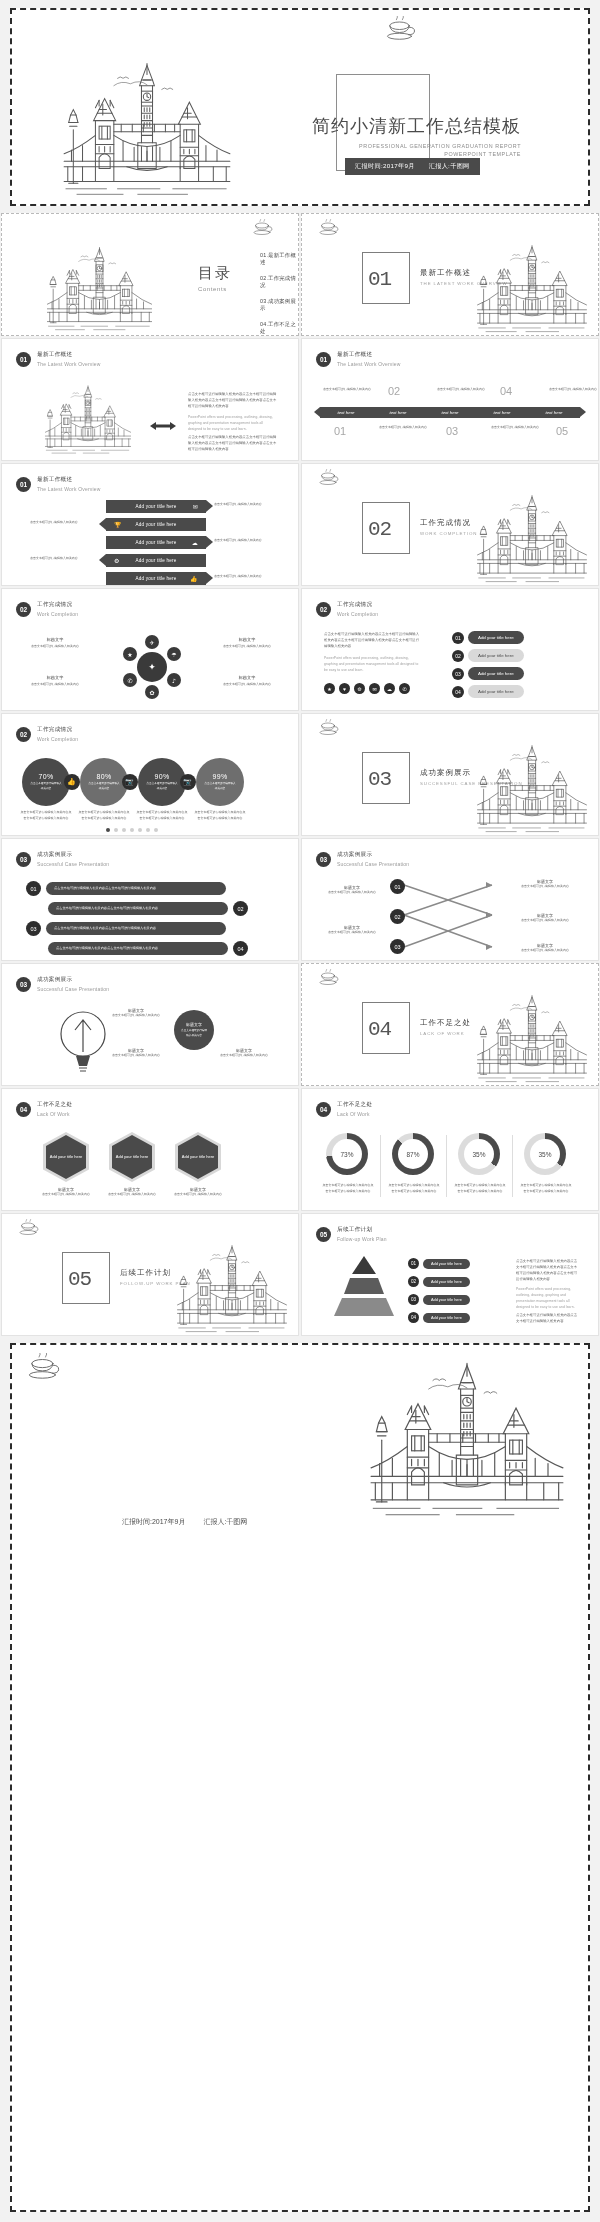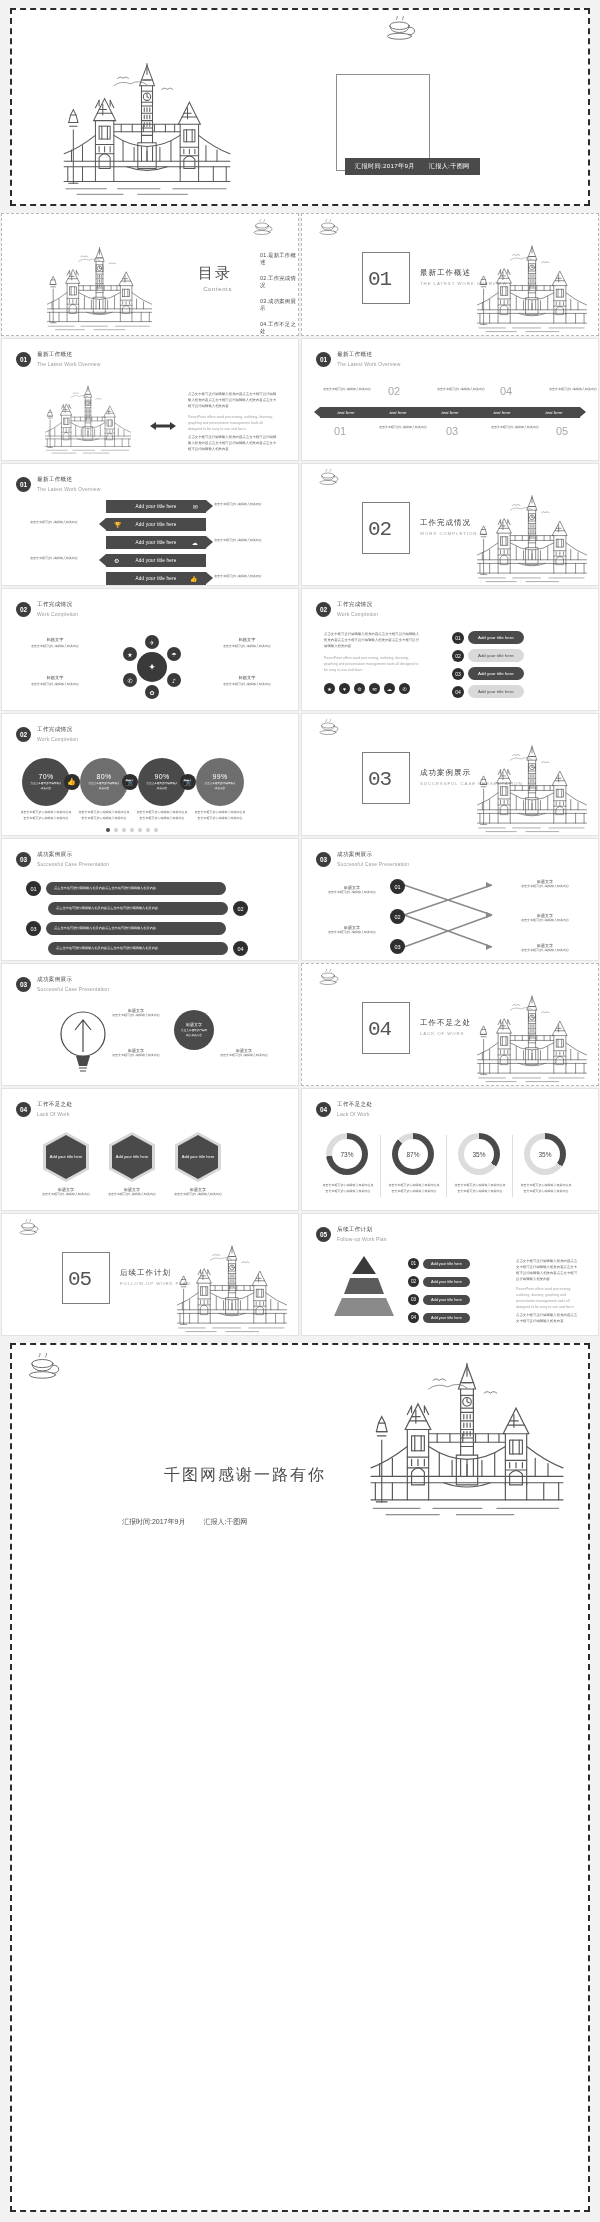--- a/index.html
+++ b/index.html
@@ -60,21 +60,21 @@
   .sec-box { position: absolute; left: 60px; top: 38px; width: 48px; height: 52px; border: 1px solid #7d7d7d; }
   .sec-no {
     position: absolute; left: 66px; top: 54px; font-size: 21px; color: #555;
     font-family: "Liberation Mono", monospace; letter-spacing: -1px;
   }
   .sec-tx { position: absolute; left: 118px; top: 54px; }
   .sec-tx .zh { font-size: 7.5px; color: #3d3d3d; letter-spacing: 1px; }
   .sec-tx .en { font-size: 4.4px; color: #a0a0a0; letter-spacing: .9px; margin-top: 3px; }
 
   
-  .toc-title { position: absolute; left: 196px; top: 50px; text-align: right; }
+  .toc-title { position: absolute; left: 196px; top: 50px; text-align: left; }
   .toc-title .zh { font-size: 15px; color: #4a4a4a; letter-spacing: 2px; }
   .toc-title .en { font-size: 6px; color: #8e8e8e; margin-top: 3px; letter-spacing: .6px; }
   .toc-list { position: absolute; left: 258px; top: 38px; }
   .toc-list li { list-style: none; font-size: 5.4px; color: #4a4a4a; margin-bottom: 9px; letter-spacing: .2px; }
 
   
   .lorem { font-size: 3.3px; line-height: 1.85; color: #5a5a5a; letter-spacing: .1px; }
   .lorem.en { color: #9b9b9b; }
   .lorem.tiny { font-size: 2.9px; line-height: 1.9; }
   .ctr { text-align: center; }
@@ -261,20 +261,27 @@
         <svg viewBox="0 0 44 32" width="34" height="24">
             <use href="#cupicon"></use>
           </svg>
       </div>
       <div class="sketch" style="left:20px;top:48px;width:230px;height:140px">
         <svg viewBox="0 0 192 152">
             <use href="#bridge"></use>
           </svg>
       </div>
       <div class="cover-rect"></div>
+      <div class="cover-title">
+        <div class="zh">简约小清新工作总结模板</div>
+        <div class="en">
+          <div>PROFESSIONAL GENERATION GRADUATION REPORT</div>
+          <div>POWERPOINT TEMPLATE</div>
+        </div>
+      </div>
       <div class="cover-badge">
         <span>汇报时间:2017年9月</span>
         <span>汇报人:千图网</span>
       </div>
     </div>
   </div>
 
   <div class="grid">
 
     <div class="slide dashed">
@@ -842,21 +849,20 @@
       <div class="cup abs" style="left:14px;top:8px;width:36px;height:26px">
         <svg viewBox="0 0 44 32" width="36" height="26">
             <use href="#cupicon"></use>
           </svg>
       </div>
       <div class="sketch" style="left:330px;top:12px;width:250px;height:162px">
         <svg viewBox="0 0 192 152">
             <use href="#bridge"></use>
           </svg>
       </div>
-      <div class="end-sub">千图网感谢一路有你</div>
       <div class="end-meta">
         <span>汇报时间:2017年9月</span>
         <span>汇报人:千图网</span>
       </div>
     </div>
   </div>
 
 </div>
 
 </body></html>

